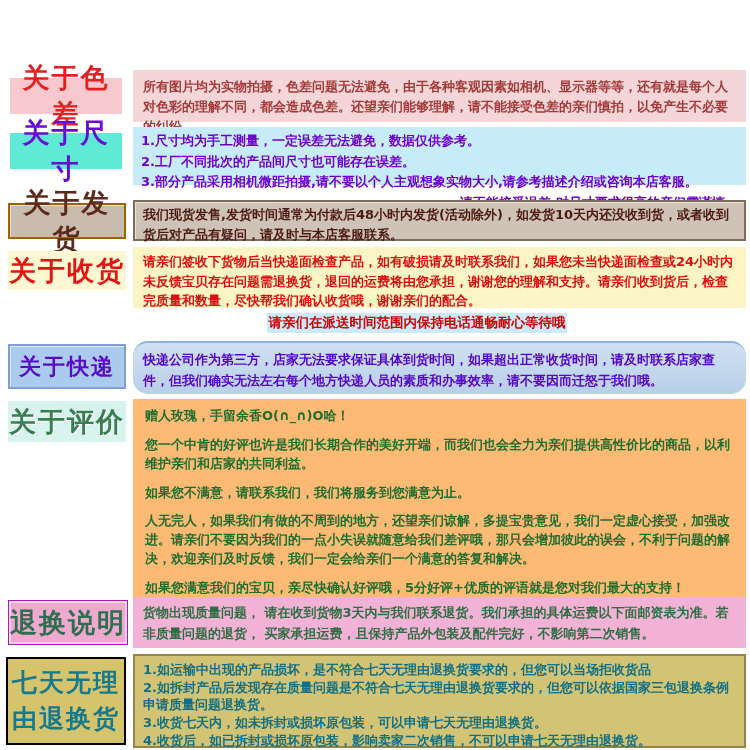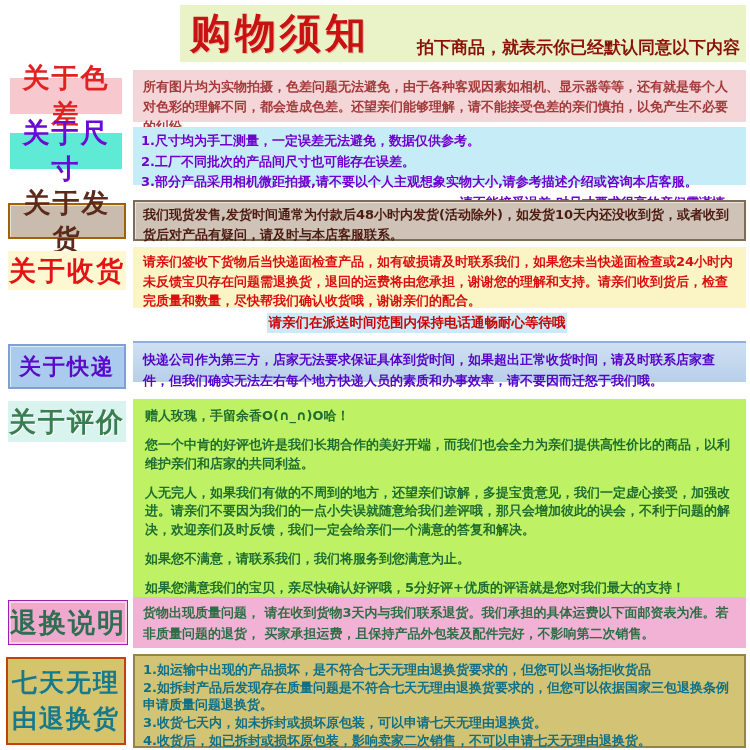--- a/index.html
+++ b/index.html
@@ -48,46 +48,42 @@
   .con4{top:247px;height:61px;background:#fbf5c6;color:#da1010;padding:5px 10px 0 10px;line-height:1.5;}
   
   .note{
     position:absolute;left:267px;top:313px;width:300px;height:20px;
     background:#cbe9f7;color:#cc0505;font-size:13.5px;
     display:flex;align-items:center;justify-content:center;white-space:nowrap;
   }
   
   .lab5{left:8px;top:344px;width:118px;height:45px;background:#abcbee;color:#5a0ac8;font-size:22px;
         border:2px solid #7f9fd6;box-shadow:inset 1px 1px 0 #dceafc;}
-  .con5{top:341px;height:41px;background:linear-gradient(#cfe0f2,#b8cfe9);color:#5505c8;
-        padding:7px 10px 0 10px;line-height:1.6;border-top:2px solid #8fb0dd;}
+  .con5{top:341px;height:53px;background:linear-gradient(#cfe0f2,#b8cfe9);color:#5505c8;
+        padding:7px 10px 0 10px;line-height:1.6;border-top:2px solid #8fb0dd;border-radius:15px;}
   
   .lab6{left:8px;top:401px;width:118px;height:41px;background:#d9f4ef;color:#3a7d50;font-size:27px;
         text-shadow:1px 1px 0 #ffffff;}
-  .con6{top:399px;height:201px;background:#bef264;color:#1e6e30;padding:8px 12px 16px 12px;line-height:1.45;}
+  .con6{top:399px;height:201px;background:#fdba74;color:#1e6e30;padding:8px 12px 16px 12px;line-height:1.45;}
   .con6 p{margin:0 0 10px 0;}
   
   .lab7{left:8px;top:600px;width:120px;height:45px;background:#efa9cf;color:#2f6e50;font-size:27px;
         border:1px solid #a21caf;box-shadow:inset 0 0 0 2px #f6d2e4;}
   .con7{top:597px;height:51px;background:#f1b2d6;color:#2f6e44;padding:6px 10px 0 10px;line-height:1.6;}
   
   .lab8{left:6px;top:657px;width:120px;height:88px;background:#d5c46c;color:#177a8c;font-size:25px;
-        border:2px solid #c2410c;line-height:1.45;padding:2px;}
+        border:2px solid #000000;line-height:1.45;padding:2px;}
   .con8{top:654px;height:94px;background:#d3c374;color:#117085;padding:5px 8px 12px 8px;line-height:1.36;
         border:2px solid #95834a;}
 </style>
 </head>
 <body>
 
 <div class="page">
 
-  <div class="header">
-    <span class="title">购物须知</span>
-    <span class="subtitle">拍下商品，就表示你已经默认同意以下内容</span>
-  </div>
 
   <div class="label lab1">关于色差</div>
   <div class="content con1">
     <p>所有图片均为实物拍摄，色差问题无法避免，由于各种客观因素如相机、显示器等等，还有就是每个人对色彩的理解不同，都会造成色差。还望亲们能够理解，请不能接受色差的亲们慎拍，以免产生不必要的纠纷。</p>
   </div>
 
   <div class="label lab2">关于尺寸</div>
   <div class="content con2">
     <p>1.尺寸均为手工测量，一定误差无法避免，数据仅供参考。</p>
     <p>2.工厂不同批次的产品间尺寸也可能存在误差。</p>
@@ -109,22 +105,22 @@
 
   <div class="label lab5">关于快递</div>
   <div class="content con5">
     <p>快递公司作为第三方，店家无法要求保证具体到货时间，如果超出正常收货时间，请及时联系店家查件，但我们确实无法左右每个地方快递人员的素质和办事效率，请不要因而迁怒于我们哦。</p>
   </div>
 
   <div class="label lab6">关于评价</div>
   <div class="content con6">
     <p>赠人玫瑰，手留余香O(∩_∩)O哈！</p>
     <p>您一个中肯的好评也许是我们长期合作的美好开端，而我们也会全力为亲们提供高性价比的商品，以利维护亲们和店家的共同利益。</p>
+    <p>如果您不满意，请联系我们，我们将服务到您满意为止。</p>
     <p>人无完人，如果我们有做的不周到的地方，还望亲们谅解，多提宝贵意见，我们一定虚心接受，加强改进。请亲们不要因为我们的一点小失误就随意给我们差评哦，那只会增加彼此的误会，不利于问题的解决，欢迎亲们及时反馈，我们一定会给亲们一个满意的答复和解决。</p>
-    <p>如果您不满意，请联系我们，我们将服务到您满意为止。</p>
     <p>如果您满意我们的宝贝，亲尽快确认好评哦，5分好评+优质的评语就是您对我们最大的支持！</p>
   </div>
 
   <div class="label lab7">退换说明</div>
   <div class="content con7">
     <p>货物出现质量问题， 请在收到货物3天内与我们联系退货。我们承担的具体运费以下面邮资表为准。若非质量问题的退货， 买家承担运费，且保持产品外包装及配件完好，不影响第二次销售。</p>
   </div>
 
   <div class="label lab8">七天无理由退换货</div>
   <div class="content con8">

